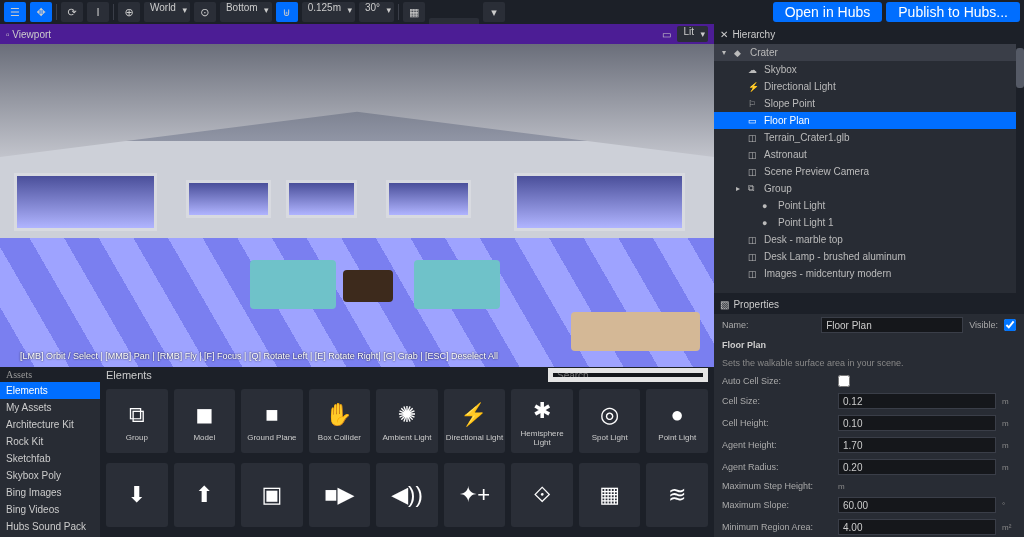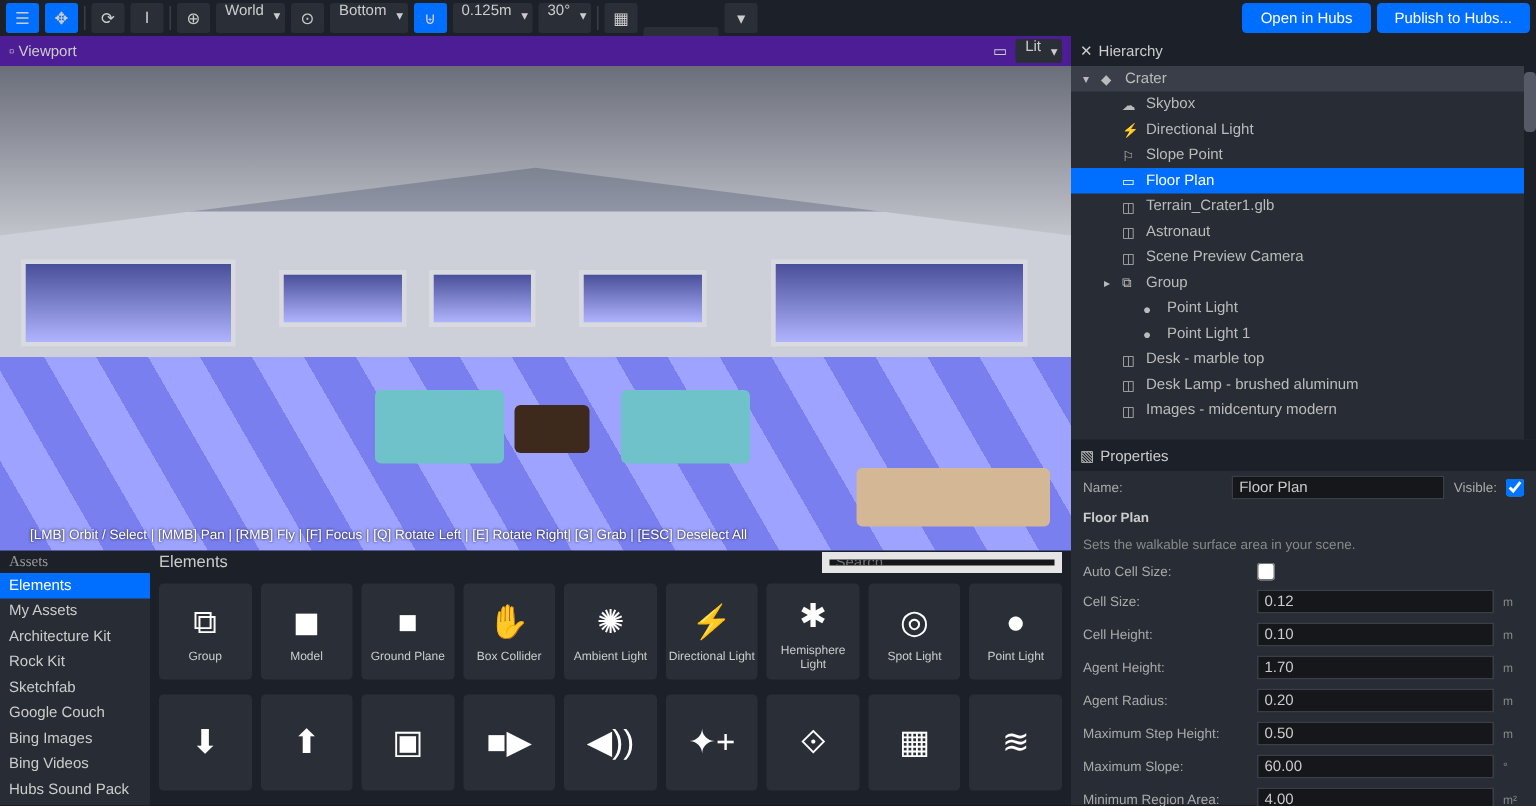--- a/index.html
+++ b/index.html
@@ -5,21 +5,21 @@
   *{box-sizing:border-box;margin:0;padding:0;font-family:Arial,Helvetica,sans-serif;}
   body{background:#15171b;color:#ccc;font-size:11px;width:1024px;height:537px;overflow:hidden;}
   .toolbar{height:24px;background:#1c2028;display:flex;align-items:center;gap:4px;padding:0 4px;}
   .tb-ico{width:22px;height:20px;display:flex;align-items:center;justify-content:center;background:#2a2e37;border-radius:2px;cursor:pointer;font-size:11px;}
   .tb-ico.active{background:#006eff;}
   .tb-sep{width:1px;height:16px;background:#3a3e48;}
   .tb-select{height:20px;background:#2a2e37;border:none;color:#ccc;font-size:10px;padding:0 14px 0 6px;border-radius:2px;cursor:pointer;position:relative;}
   .tb-select:after{content:"▾";position:absolute;right:3px;top:3px;font-size:9px;}
   .tb-in{height:20px;background:#2a2e37;border:none;color:#ccc;font-size:10px;padding:0 4px;width:50px;border-radius:2px;margin-top:32px;}
   .spacer{flex:1;}
-  .btn-blue{height:20px;background:#006eff;color:#fff;border:none;border-radius:3px;padding:0 12px;font-size:10px;cursor:pointer;}
+  .btn-blue{height:20px;background:#006eff;color:#fff;border:none;border-radius:3px;padding:0 12px;font-size:14px;cursor:pointer;}
   .main{display:flex;height:calc(100% - 24px);}
   .left{flex:1;display:flex;flex-direction:column;min-width:0;}
   .viewport-head{height:20px;background:#4c1d95;display:flex;align-items:center;padding:0 6px;font-size:10px;gap:6px;}
   .viewport-head .tb-select{height:16px;}
   .viewport{flex:1;background:linear-gradient(180deg,#555a66 0%,#9095a5 30%,#b9bcca 50%,#8085d0 70%,#6065c0 100%);position:relative;overflow:hidden;}
   .room{position:absolute;inset:0;}
   .ceiling{position:absolute;left:0;right:0;top:0;height:35%;background:linear-gradient(180deg,#6a6e7a,#c2c4cc);clip-path:polygon(0 0,100% 0,100% 100%,50% 60%,0 100%);}
   .wall{position:absolute;left:0;right:0;top:30%;height:30%;background:#cdd0d8;}
   .floor{position:absolute;left:0;right:0;bottom:0;height:45%;background:repeating-linear-gradient(60deg,#7a7ff0 0 30px,#9ea3ff 30px 60px);}
   .win{position:absolute;background:linear-gradient(180deg,#4a4f9a,#b0b4ff);border:3px solid #d8dae0;}
@@ -110,21 +110,21 @@
 
     <div class="bottom">
       <div class="sidebar">
         <div class="sb-head">Assets</div>
         <div id="src-list">
             <div class="sb-item sel">Elements</div>
             <div class="sb-item">My Assets</div>
             <div class="sb-item">Architecture Kit</div>
             <div class="sb-item">Rock Kit</div>
             <div class="sb-item">Sketchfab</div>
-            <div class="sb-item">Google Couch</div>
+            <div class="sb-item">Skybox Poly</div>
             <div class="sb-item">Bing Images</div>
             <div class="sb-item">Bing Videos</div>
             <div class="sb-item">Hubs Sound Pack</div>
             <div class="sb-item">Tenor GIFs</div>
           </div>
       </div>
       <div class="elements">
         <div class="elem-head">
           <span>Elements</span>
           <input type="text" placeholder="Search..." style="">
@@ -312,21 +312,20 @@
             <input type="text" value="1.70" style="">
             <span class="unit">m</span>
           </div>
           <div class="prop-row">
             <label>Agent Radius:</label>
             <input type="text" value="0.20" style="">
             <span class="unit">m</span>
           </div>
           <div class="prop-row">
             <label>Maximum Step Height:</label>
-            <input type="text" value="0.50" style="">
             <span class="unit">m</span>
           </div>
           <div class="prop-row">
             <label>Maximum Slope:</label>
             <input type="text" value="60.00" style="">
             <span class="unit">°</span>
           </div>
           <div class="prop-row">
             <label>Minimum Region Area:</label>
             <input type="text" value="4.00" style="">

